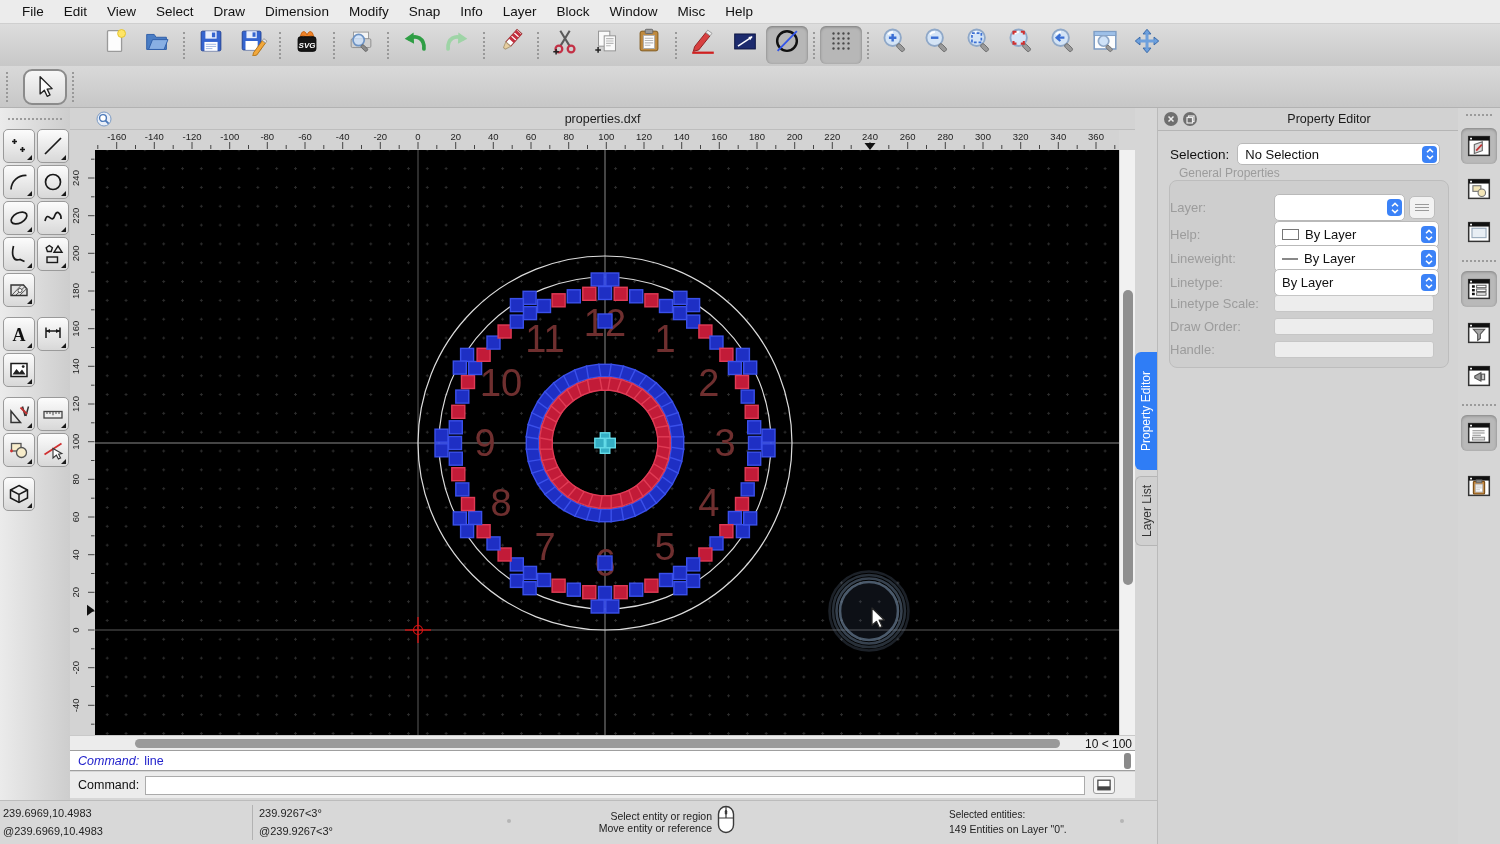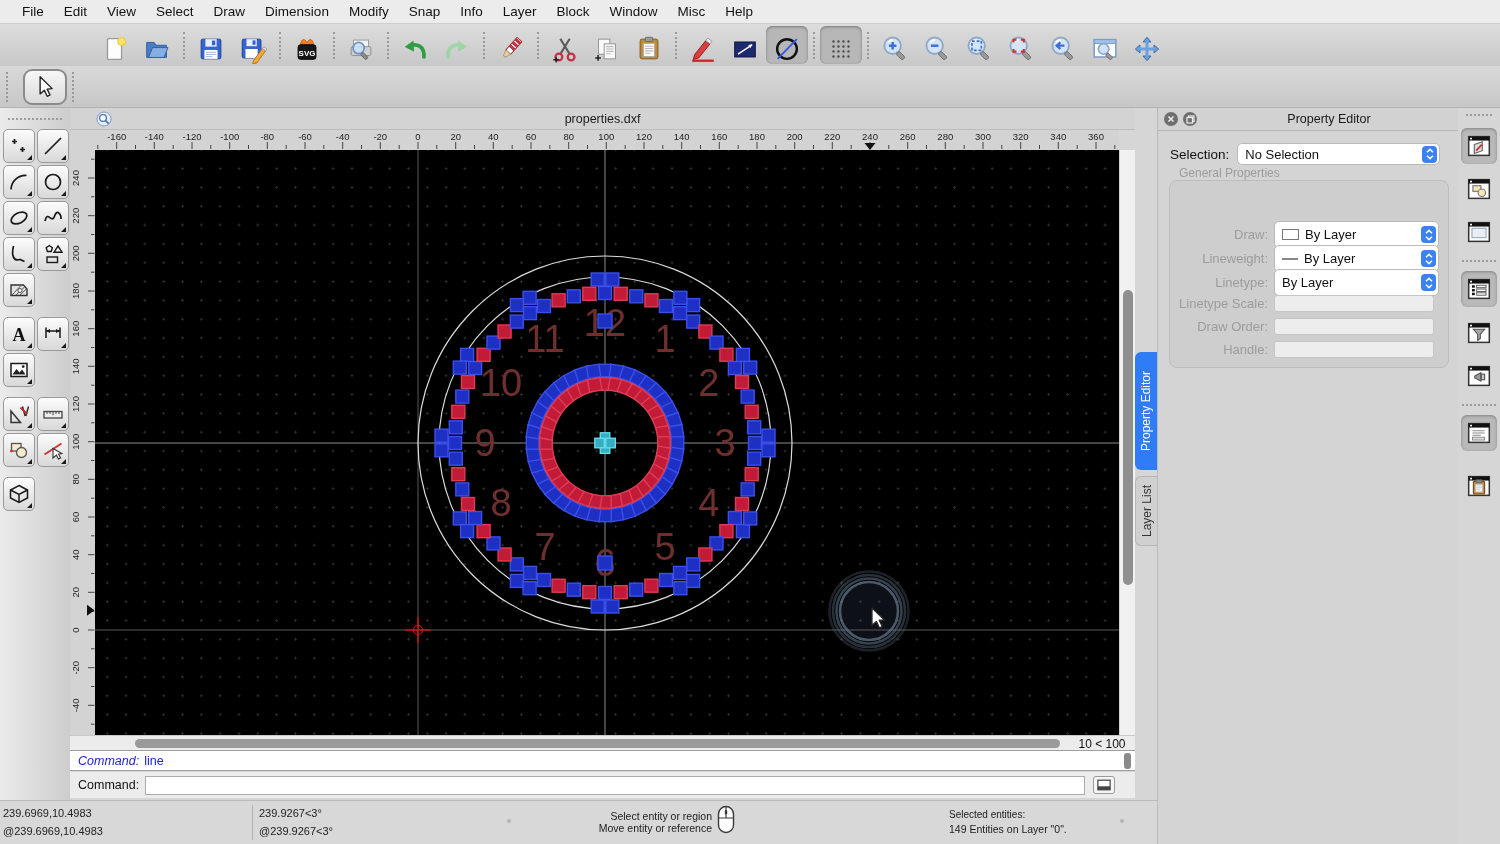--- a/index.html
+++ b/index.html
@@ -8,21 +8,21 @@
 
   
   .menubar { position:absolute; left:0; top:0; width:1500px; height:24px; background:#ececec;
              border-bottom:1px solid #cfcfcf; display:flex; align-items:center; padding-left:12px; z-index:30; }
   .menu-item { font-size:13.5px; color:#121212; padding:0 10px; cursor:default; }
 
   
   .toolbar { position:absolute; left:0; top:24px; width:1500px; height:42px;
              background:linear-gradient(#dddddd,#c8c8c8); display:flex; align-items:center; padding-left:94px; }
   .tb-btn { width:42px; height:38px; border:none; background:transparent; border-radius:6px;
-            display:flex; align-items:flex-end; justify-content:center; padding:0; }
+            display:flex; align-items:flex-start; justify-content:center; padding:0;font-style:italic; }
   .tb-btn.pressed { background:#b7b7b7; box-shadow:inset 0 1px 3px rgba(0,0,0,.35); }
   .tb-btn svg { width:30px; height:30px; }
   .tb-sep { width:0; height:27px; border-left:2px dotted #999; margin:0 5px; }
 
   
   .row2 { position:absolute; left:0; top:66px; width:1500px; height:42px;
           background:linear-gradient(#d9d9d9,#c7c7c7); border-bottom:1px solid #b2b2b2; display:flex; align-items:center; }
   .row2 .tb-sep { height:30px; }
   .arrow-btn { margin-left:10px; width:44px; height:36px; border:2px solid #8b8b8b; border-radius:9px;
                background:linear-gradient(#f7f7f7,#dadada); display:flex; align-items:center; justify-content:center; }
@@ -65,21 +65,21 @@
           display:flex; align-items:center; justify-content:center; }
   .vtab span { writing-mode:vertical-rl; transform:rotate(180deg); font-size:12px; white-space:nowrap; }
   .vtab.active { top:352px; height:118px; background:#2f7df6; color:#fff; }
   .vtab.inactive { top:476px; height:70px; background:#d0d0d0; border:1px solid #b5b5b5; border-right:none; color:#333; }
 
   
   .hscroll-row { position:absolute; left:70px; top:735px; width:1065px; height:15px; background:#ececec;
                  border-top:1px solid #c9c9c9; }
   .hscroll-track { position:absolute; left:18px; top:0; width:1008px; height:15px; }
   .hscroll-thumb { position:absolute; left:47px; top:3px; width:925px; height:9px; background:#9a9a9a; border-radius:5px; }
-  .zoom-status { position:absolute; left:1002px; top:1px; width:60px; text-align:center; font-size:12px; color:#111; }
+  .zoom-status { position:absolute; left:1002px; top:1px; width:60px; text-align:right; font-size:12px; color:#111; }
 
   
   .cmd-history { position:absolute; left:70px; top:750px; width:1065px; height:21px; background:#fff;
                  border-top:1px solid #9f9f9f; border-bottom:1px solid #9f9f9f;
                  display:flex; align-items:center; padding-left:8px; font-size:12.5px; color:#2323cc; }
   .cmd-history .prompt { font-style:italic; margin-right:5px; }
   .cmd-history .mini-thumb { position:absolute; right:4px; top:2px; width:7px; height:16px; background:#8a8a8a; border-radius:3px; }
   .cmd-input-row { position:absolute; left:70px; top:772px; width:1065px; height:26px; background:#ececec;
                    display:flex; align-items:center; padding-left:8px; }
   .cmd-input-row label { font-size:12.5px; color:#111; margin-right:6px; }
@@ -99,21 +99,21 @@
   
   .prop-panel { position:absolute; left:1157px; top:108px; width:343px; height:736px; background:#d4d4d4;
                 border-left:1px solid #bababa; }
   .pp-titlebar { position:relative; height:23px; background:#d2d2d2; border-bottom:1px solid #b5b5b5;
                  display:flex; align-items:center; justify-content:center; font-size:12.5px; color:#1a1a1a; }
   .pp-circ { position:absolute; top:4px; width:14px; height:14px; border-radius:7px; background:#6f6f6f;
              border:none; color:#e8e8e8; font-size:9px; line-height:14px; text-align:center; padding:0;
              display:flex; align-items:center; justify-content:center; }
   .pp-close { left:6px; } .pp-float { left:25px; }
   .pp-row { position:absolute; display:flex; align-items:center; }
-  .pp-label { font-size:13px; color:#9c9c9c; text-align:right; padding-right:6px; }
+  .pp-label { font-size:13px; color:#9c9c9c; padding-right:6px; }
   .pp-label.dark { color:#111; }
   .combo { height:27px; background:#fff; border:1px solid #b9b9b9; border-radius:5px;
            display:flex; align-items:center; padding:0 2px 0 7px; font-size:13px; color:#111; }
   .combo .stepper { margin-left:auto; width:15px; height:17px; background:#3b82f7; border-radius:4px;
                     display:flex; align-items:center; justify-content:center; }
   .groupbox { position:absolute; left:11px; top:72px; width:280px; height:188px; background:#cecece;
               border:1px solid #bdbdbd; border-radius:8px; }
   .section-label { position:absolute; left:21px; top:58px; font-size:12px; color:#9c9c9c;text-align:center; }
   .swatch { width:17px; height:11px; background:#fff; border:1px solid #777; margin-right:6px; }
   .dash { width:16px; border-top:2px solid #888; margin-right:6px; }
@@ -930,22 +930,38 @@
         <svg width="8" height="12" viewBox="0 0 8 12">
             <path d="M1 4.3 L4 1.4 L7 4.3 M1 7.7 L4 10.6 L7 7.7" stroke="#fff" stroke-width="1.5" fill="none"></path>
           </svg>
       </span>
     </div>
   </div>
 
   <div class="section-label">General Properties</div>
 
   <div class="groupbox">
+    <div class="pp-row" style="left:0;top:13px">
+      <span class="pp-label" style="width:104px">Layer:</span>
+      <div class="combo" style="width:131px">
+        <span></span>
+        <span class="stepper">
+          <svg width="8" height="12" viewBox="0 0 8 12">
+              <path d="M1 4.3 L4 1.4 L7 4.3 M1 7.7 L4 10.6 L7 7.7" stroke="#fff" stroke-width="1.5" fill="none"></path>
+            </svg>
+        </span>
+      </div>
+      <button class="menu-btn">
+          <i></i>
+          <i></i>
+          <i></i>
+        </button>
+    </div>
     <div class="pp-row" style="left:0;top:40px">
-      <span class="pp-label" style="width:104px">Draw:</span>
+      <span class="pp-label" style="width:104px">Help:</span>
       <div class="combo" style="width:165px">
         <span class="swatch"></span>
         <span>By Layer</span>
         <span class="stepper">
           <svg width="8" height="12" viewBox="0 0 8 12">
               <path d="M1 4.3 L4 1.4 L7 4.3 M1 7.7 L4 10.6 L7 7.7" stroke="#fff" stroke-width="1.5" fill="none"></path>
             </svg>
         </span>
       </div>
     </div>

